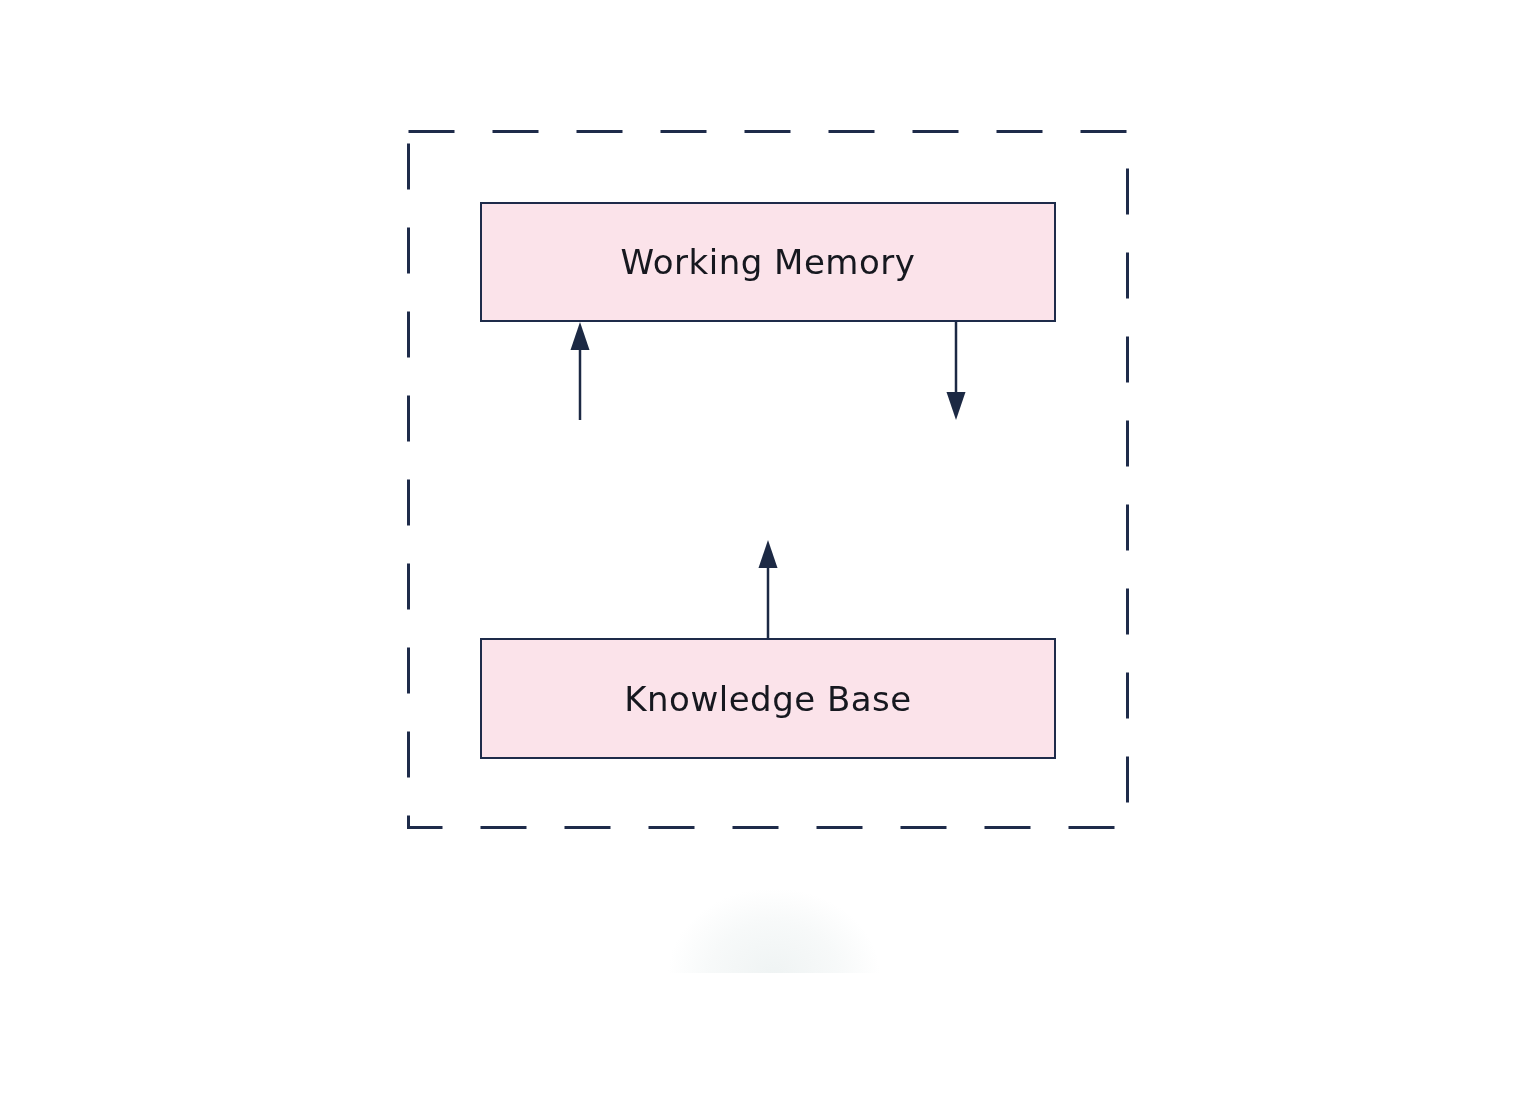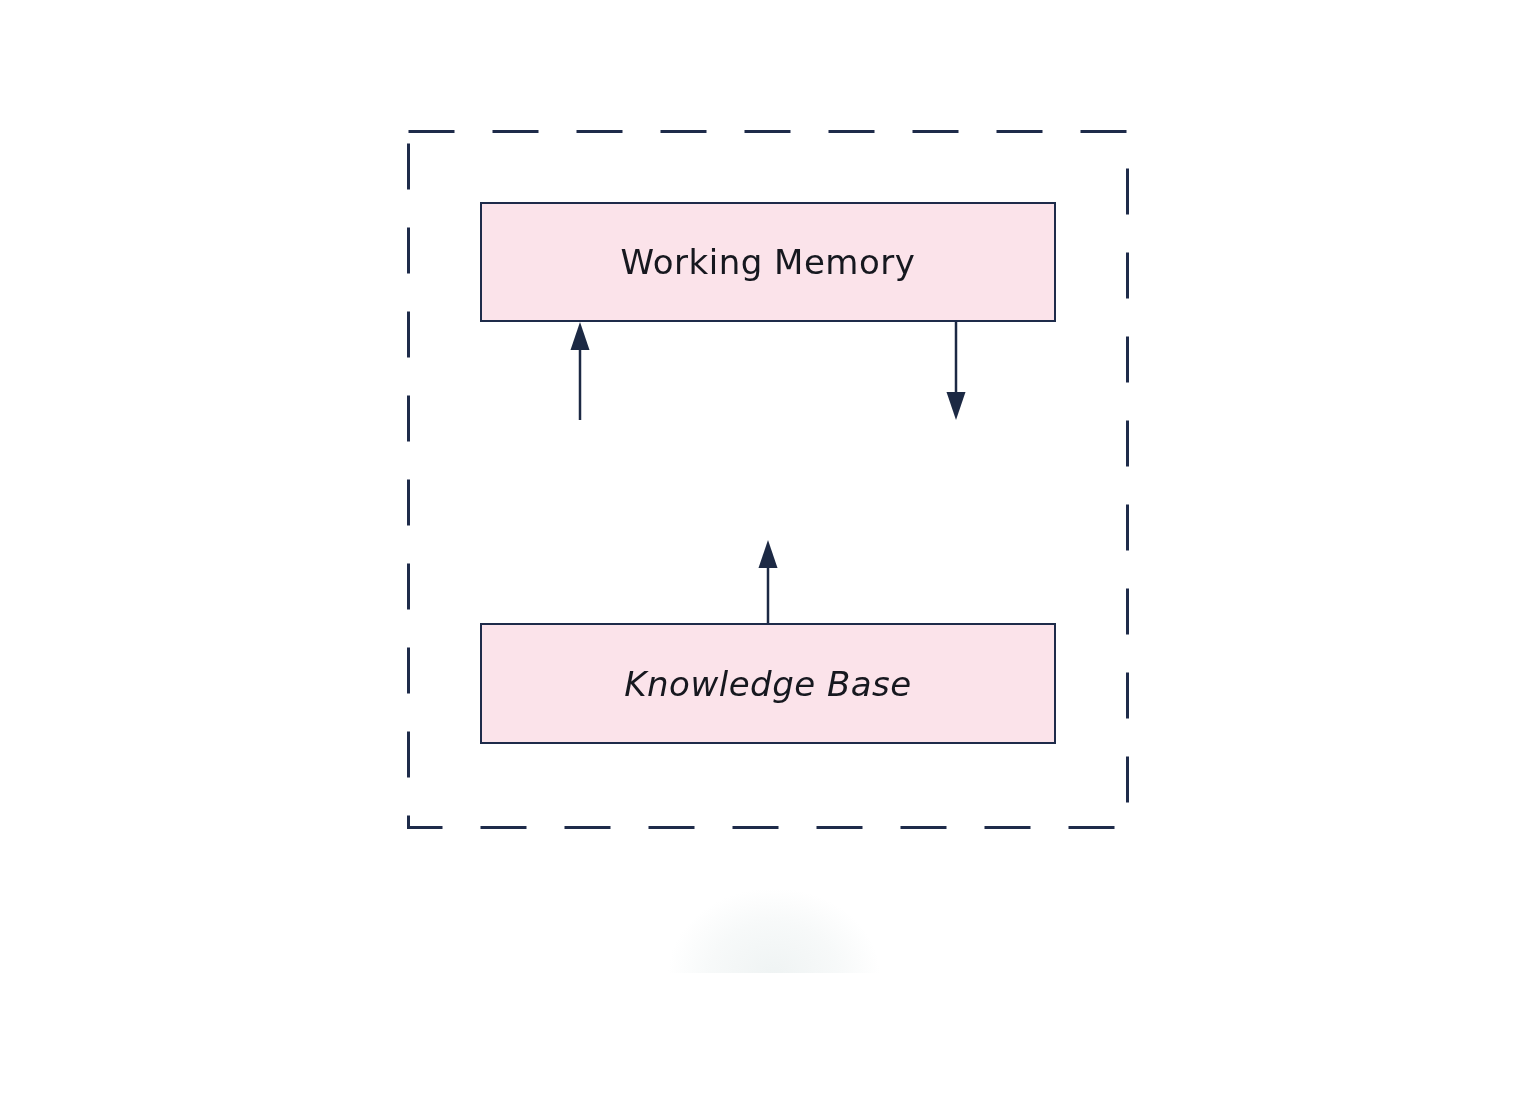--- a/index.html
+++ b/index.html
@@ -35,21 +35,21 @@
     justify-content: center;
   }
   .node-label {
     font-size: 34px;
     color: #16181f;
     letter-spacing: 0.5px;
     white-space: nowrap;
   }
   #node-working-memory { top: 202px; }
   #node-inference-engine { top: 420px; }
-  #node-knowledge-base { top: 623px; height: 121px; font-style: italic; }
+  #node-knowledge-base { top: 638px; height: 121px; }
   #watermark-blob {
     position: absolute;
     left: 668px;
     top: 888px;
     width: 212px;
     height: 172px;
     background: radial-gradient(closest-side, rgba(226,234,234,0.55), rgba(226,234,234,0.28) 60%, rgba(226,234,234,0.0));
     border-radius: 48% 52% 50% 50%;
     pointer-events: none;
   }

